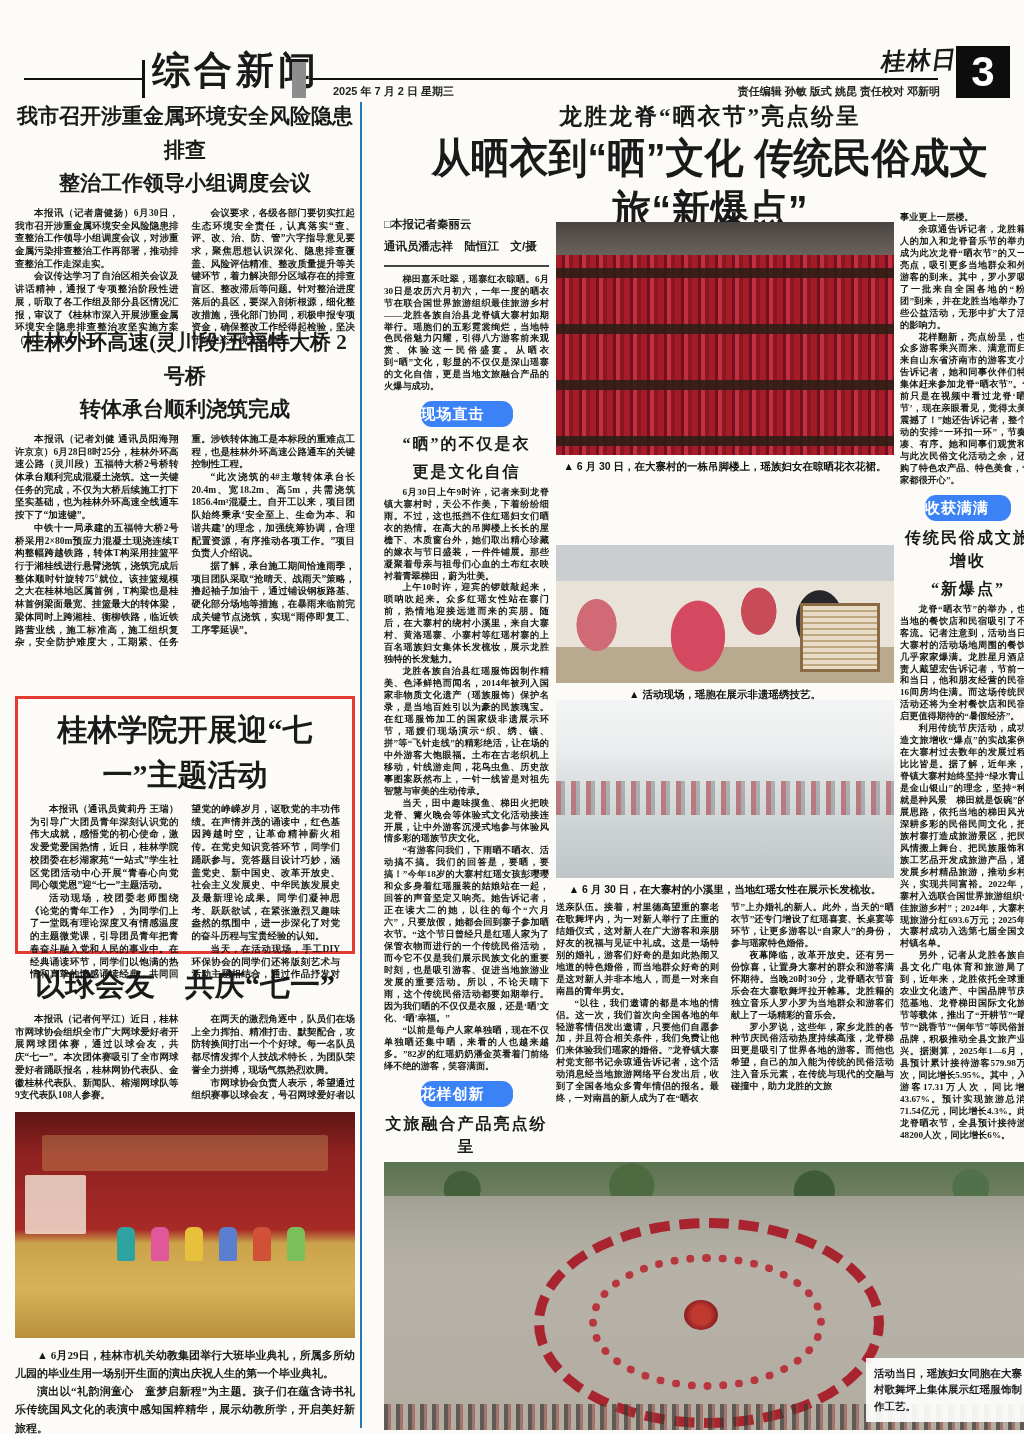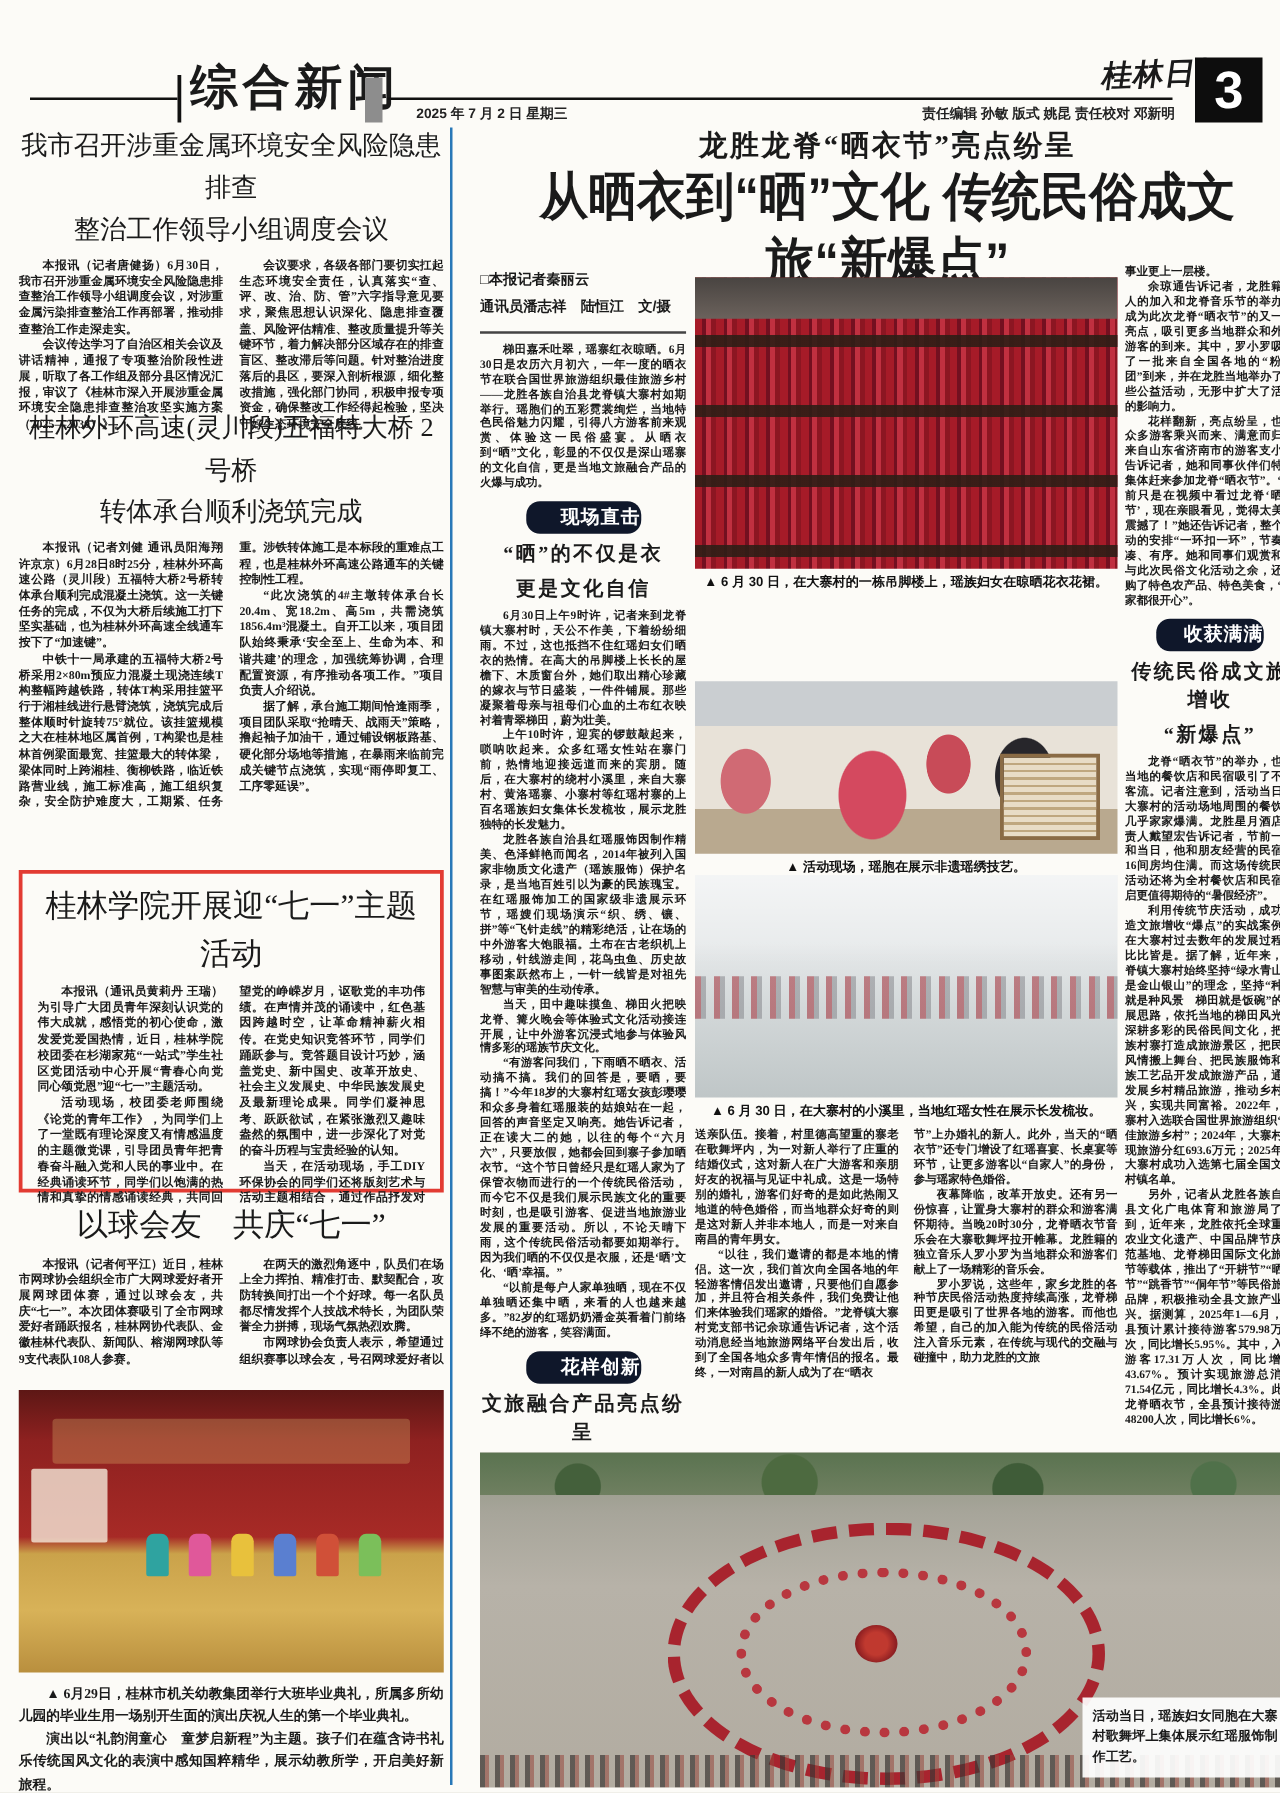--- a/index.html
+++ b/index.html
@@ -15,23 +15,23 @@
   .mh-date{position:absolute;left:333px;top:62px;font:700 11px/1.4 "Liberation Sans",sans-serif;color:#222;}
   .mh-credits{position:absolute;left:700px;top:62px;width:240px;text-align:right;font:700 11px/1.4 "Liberation Sans",sans-serif;color:#222;}
   .mh-paper{position:absolute;left:882px;top:26px;font:900 24px/1 "Liberation Serif",serif;transform:skewX(-10deg) rotate(-2deg);letter-spacing:1px;}
   .mh-page{position:absolute;left:956px;top:24px;width:54px;height:52px;background:#0d0d0d;color:#fff;
            font:900 42px/52px "Liberation Sans",sans-serif;text-align:center;}
   
   .vdivider{position:absolute;left:360px;top:102px;width:2px;height:1326px;background:#2878b8;}
   .leftcol{position:absolute;left:15px;top:100px;width:340px;}
   .maincol{position:absolute;left:384px;top:100px;width:652px;height:1334px;}
   
-  .hl{ text-align:center;font-weight:400;font-family:"Liberation Serif",serif;}
+  .hl{ text-align:center;font-weight:700;font-family:"Liberation Serif",serif;}
   .hl-21{font-size:21px;line-height:1.6;}
-  .hl-25{font-size:25px;line-height:1.5;}
+  .hl-25{font-size:30px;line-height:1.5;}
   .body2{column-count:2;column-gap:13px;font-size:9.5px;line-height:1.34;text-align:justify;overflow:hidden;}
   .para{margin:0;text-indent:2em;font-weight:bold;}
   .noindent-first .para:first-child{text-indent:0;}
   .mtext{font-size:9.2px;line-height:1.3;text-align:justify;}
   .mtext .para{margin:0;text-indent:2em;}
   .article{position:relative;}
   
   .a1{height:226px;}
   .a1 .body2{height:142px;margin-top:6px;}
   .a2{height:370px;}
@@ -45,21 +45,21 @@
   .stage-screen{position:absolute;left:3%;top:28%;width:18%;height:26%;background:rgba(250,245,230,.75);border-radius:2px;}
   .stage-figure{position:absolute;bottom:34%;width:18px;height:34px;border-radius:6px 6px 2px 2px;}
   .left-caption{margin-top:8px;font-size:11px;line-height:1.65;text-align:justify;}
   .left-caption .para{margin:0;text-indent:2em;font-weight:700;}
   
   .kicker{position:absolute;left:0;top:2px;width:652px;text-align:center;font:900 23px/1.3 "Liberation Serif",serif;letter-spacing:2px;}
   .headline{position:absolute;left:0;top:36px;width:652px;text-align:center;
             font:900 39px/1.25 "Liberation Sans","DejaVu Sans",sans-serif;letter-spacing:0;transform:scaleY(1.06);}
   .colA{position:absolute;left:0;top:112px;width:165px;height:942px;overflow:hidden;}
   .byline{border-bottom:2px solid #444;padding:2px 0 7px;margin-bottom:7px;font:700 11.5px/1.9 "Liberation Sans",sans-serif;}
-  .badge{display:block;width:92px;margin:8px auto 5px;background:#0f172a;color:#fff;text-align:right;
+  .badge{display:block;width:92px;margin:8px auto 5px;background:#3b82f6;color:#fff;text-align:left;
          font:700 15px/1.75 "Liberation Sans",sans-serif;border-radius:11px;letter-spacing:1px;}
   .sub{text-align:center;font:900 16px/1.45 "Liberation Serif",serif;letter-spacing:2px;margin:0 0 4px;}
   .ph{position:absolute;left:172px;width:338px;overflow:hidden;}
   .ph1{top:122px;height:233px;background:
         repeating-linear-gradient(180deg,rgba(40,26,20,0) 0 46px,rgba(46,30,22,.9) 46px 56px),
         repeating-linear-gradient(90deg,#a61b28 0 6px,#731020 6px 9px,#c03040 9px 13px,#8c1622 13px 17px);}
   .ph1-roof{position:absolute;left:0;top:0;width:100%;height:14%;background:linear-gradient(180deg,#494441,#6b625c);}
   .ph2{top:445px;height:138px;background:
         radial-gradient(ellipse 46px 60px at 42% 66%,#d4495f 0 58%,rgba(0,0,0,0) 60%),
         radial-gradient(ellipse 40px 52px at 78% 55%,#27262b 0 58%,rgba(0,0,0,0) 60%),

